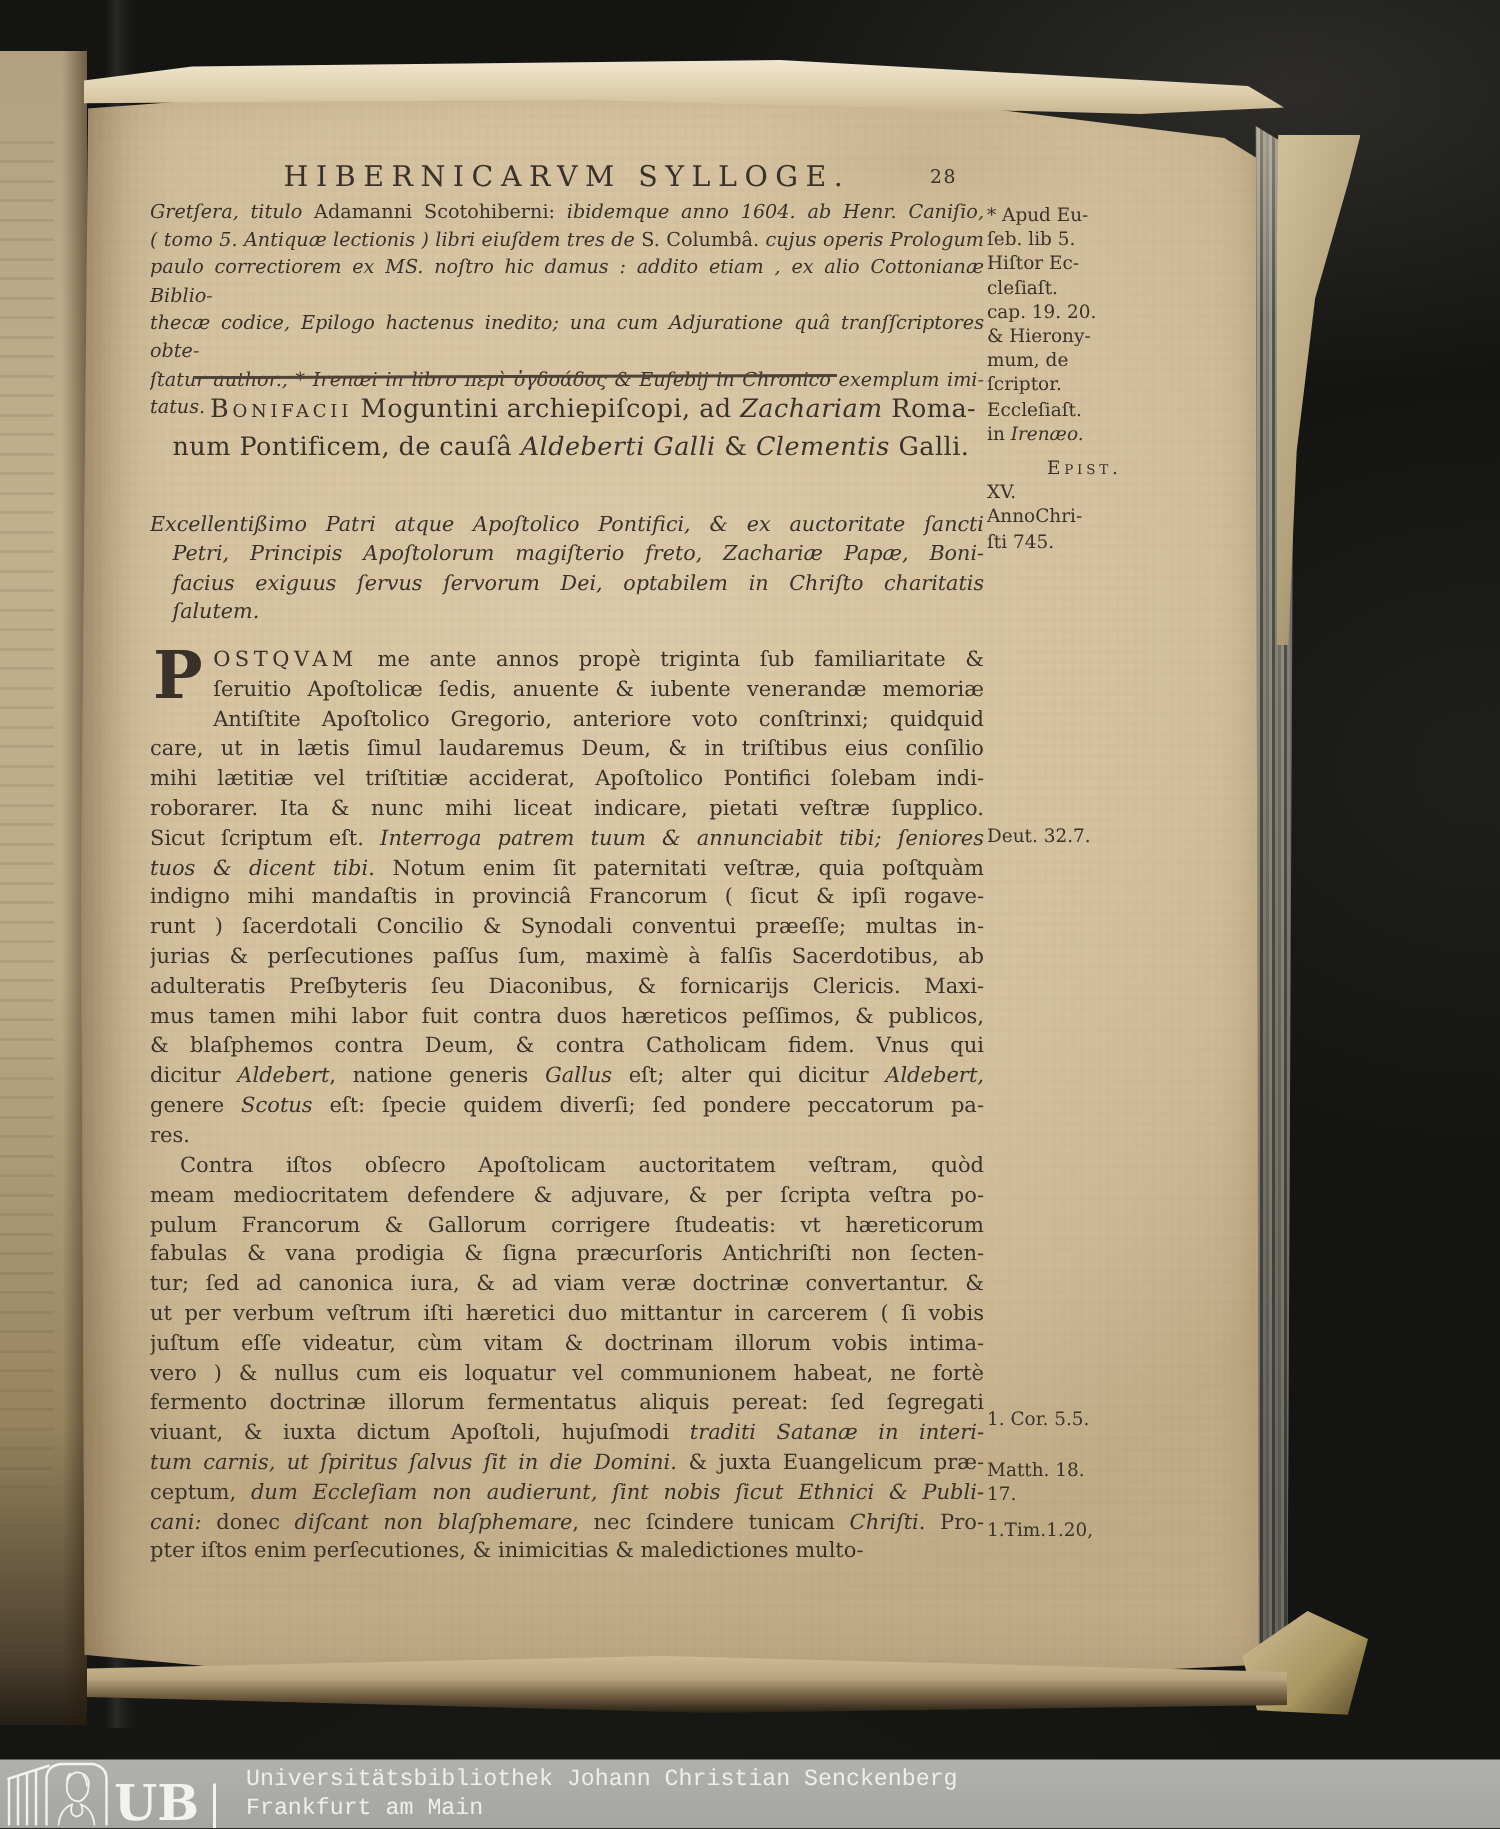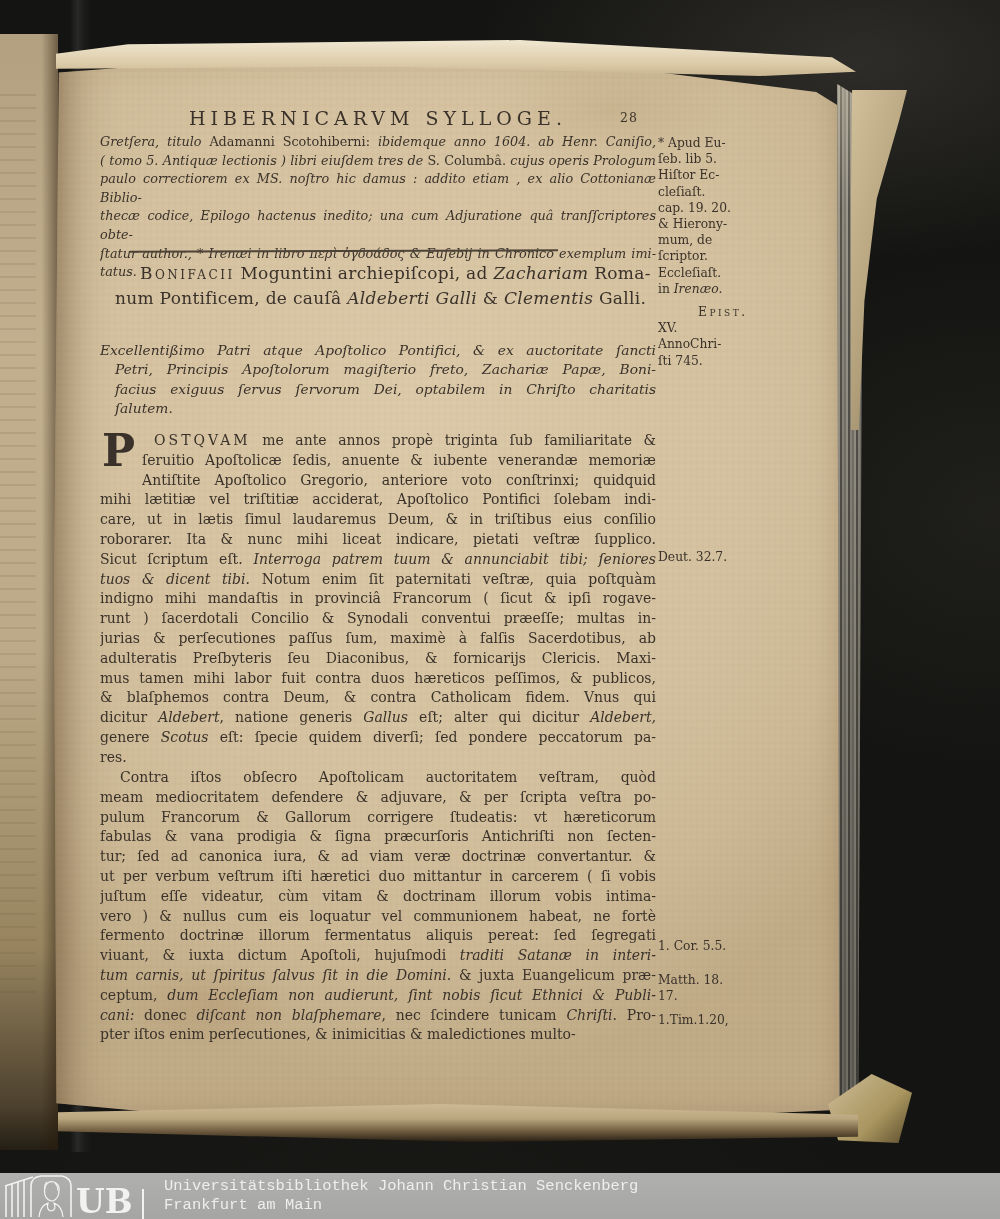--- a/index.html
+++ b/index.html
@@ -66,21 +66,21 @@
   .heading .tl + .tl{padding-left:15px;}
   .salut{top:329px;font-size:13.8px;line-height:19.4px;font-style:italic;margin-top:12px;}
   .salut .tl + .tl{padding-left:15px;}
   .body1{top:431px;font-size:14px;line-height:19.8px;}
   .body2{top:768px;font-size:14px;line-height:19.8px;}
   .body2 .tl:first-child{text-indent:20px;}
   .dropcap{float:left;font-size:44px;line-height:34px;height:37px;padding:3px 7px 0 2px;
            font-weight:bold;}
   .it{font-style:italic;}
   .sc{font-variant:small-caps;letter-spacing:2.5px;margin-left:40px;}
-  .sp{letter-spacing:3px;margin-left:12px;}
+  .sp{letter-spacing:3px;}
   .mnote{position:absolute;left:658px;width:94px;font-size:12.3px;line-height:16.2px;}
   .mnote .tl{text-align:center;}
   
   .banner{position:absolute;left:0;top:1173px;width:1000px;height:46px;
      background:linear-gradient(180deg,#b0b0ae,#a5a5a3);
      display:flex;align-items:center;font-family:"Liberation Sans",sans-serif;}
   .logo{flex:0 0 auto;margin-left:2px;}
   .bannertext{margin-left:10px;color:#eeeeec;font-size:15.5px;line-height:19px;font-family:Liberation Mono, monospace;}
 </style>
 </head>
@@ -123,22 +123,22 @@
         <div class="tl j"><span class="run">Petri, Principis Apoſtolorum magiſterio freto, Zachariæ Papæ, Boni-</span></div>
         <div class="tl j"><span class="run">facius exiguus ſervus ſervorum Dei, optabilem in Chriſto charitatis</span></div>
         <div class="tl"><span class="run">ſalutem.</span></div>
       </div>
 
     <div class="block body1">
         <span class="dropcap">P</span>
         <div class="tl j"><span class="run sp">OSTQVAM</span><span class="run"> me ante annos propè triginta ſub familiaritate &amp;</span></div>
         <div class="tl j"><span class="run">ſeruitio Apoſtolicæ ſedis, anuente &amp; iubente venerandæ memoriæ</span></div>
         <div class="tl j"><span class="run">Antiſtite Apoſtolico Gregorio, anteriore voto conſtrinxi; quidquid</span></div>
+        <div class="tl j"><span class="run">care, ut in lætis ſimul laudaremus Deum, &amp; in triſtibus eius conſilio</span></div>
         <div class="tl j"><span class="run">mihi lætitiæ vel triſtitiæ acciderat, Apoſtolico Pontifici ſolebam indi-</span></div>
-        <div class="tl j"><span class="run">care, ut in lætis ſimul laudaremus Deum, &amp; in triſtibus eius conſilio</span></div>
         <div class="tl j"><span class="run">roborarer. Ita &amp; nunc mihi liceat indicare, pietati veſtræ ſupplico.</span></div>
         <div class="tl j"><span class="run">Sicut ſcriptum eſt. </span><span class="run it">Interroga patrem tuum &amp; annunciabit tibi; ſeniores</span></div>
         <div class="tl j"><span class="run it">tuos &amp; dicent tibi.</span><span class="run"> Notum enim ſit paternitati veſtræ, quia poſtquàm</span></div>
         <div class="tl j"><span class="run">indigno mihi mandaſtis in provinciâ Francorum ( ſicut &amp; ipſi rogave-</span></div>
         <div class="tl j"><span class="run">runt ) ſacerdotali Concilio &amp; Synodali conventui præeſſe; multas in-</span></div>
         <div class="tl j"><span class="run">jurias &amp; perſecutiones paſſus ſum, maximè à falſis Sacerdotibus, ab</span></div>
         <div class="tl j"><span class="run">adulteratis Preſbyteris ſeu Diaconibus, &amp; fornicarijs Clericis. Maxi-</span></div>
         <div class="tl j"><span class="run">mus tamen mihi labor fuit contra duos hæreticos peſſimos, &amp; publicos,</span></div>
         <div class="tl j"><span class="run">&amp; blaſphemos contra Deum, &amp; contra Catholicam fidem. Vnus qui</span></div>
         <div class="tl j"><span class="run">dicitur </span><span class="run it">Aldebert</span><span class="run">, natione generis </span><span class="run it">Gallus</span><span class="run"> eſt; alter qui dicitur </span><span class="run it">Aldebert,</span></div>

